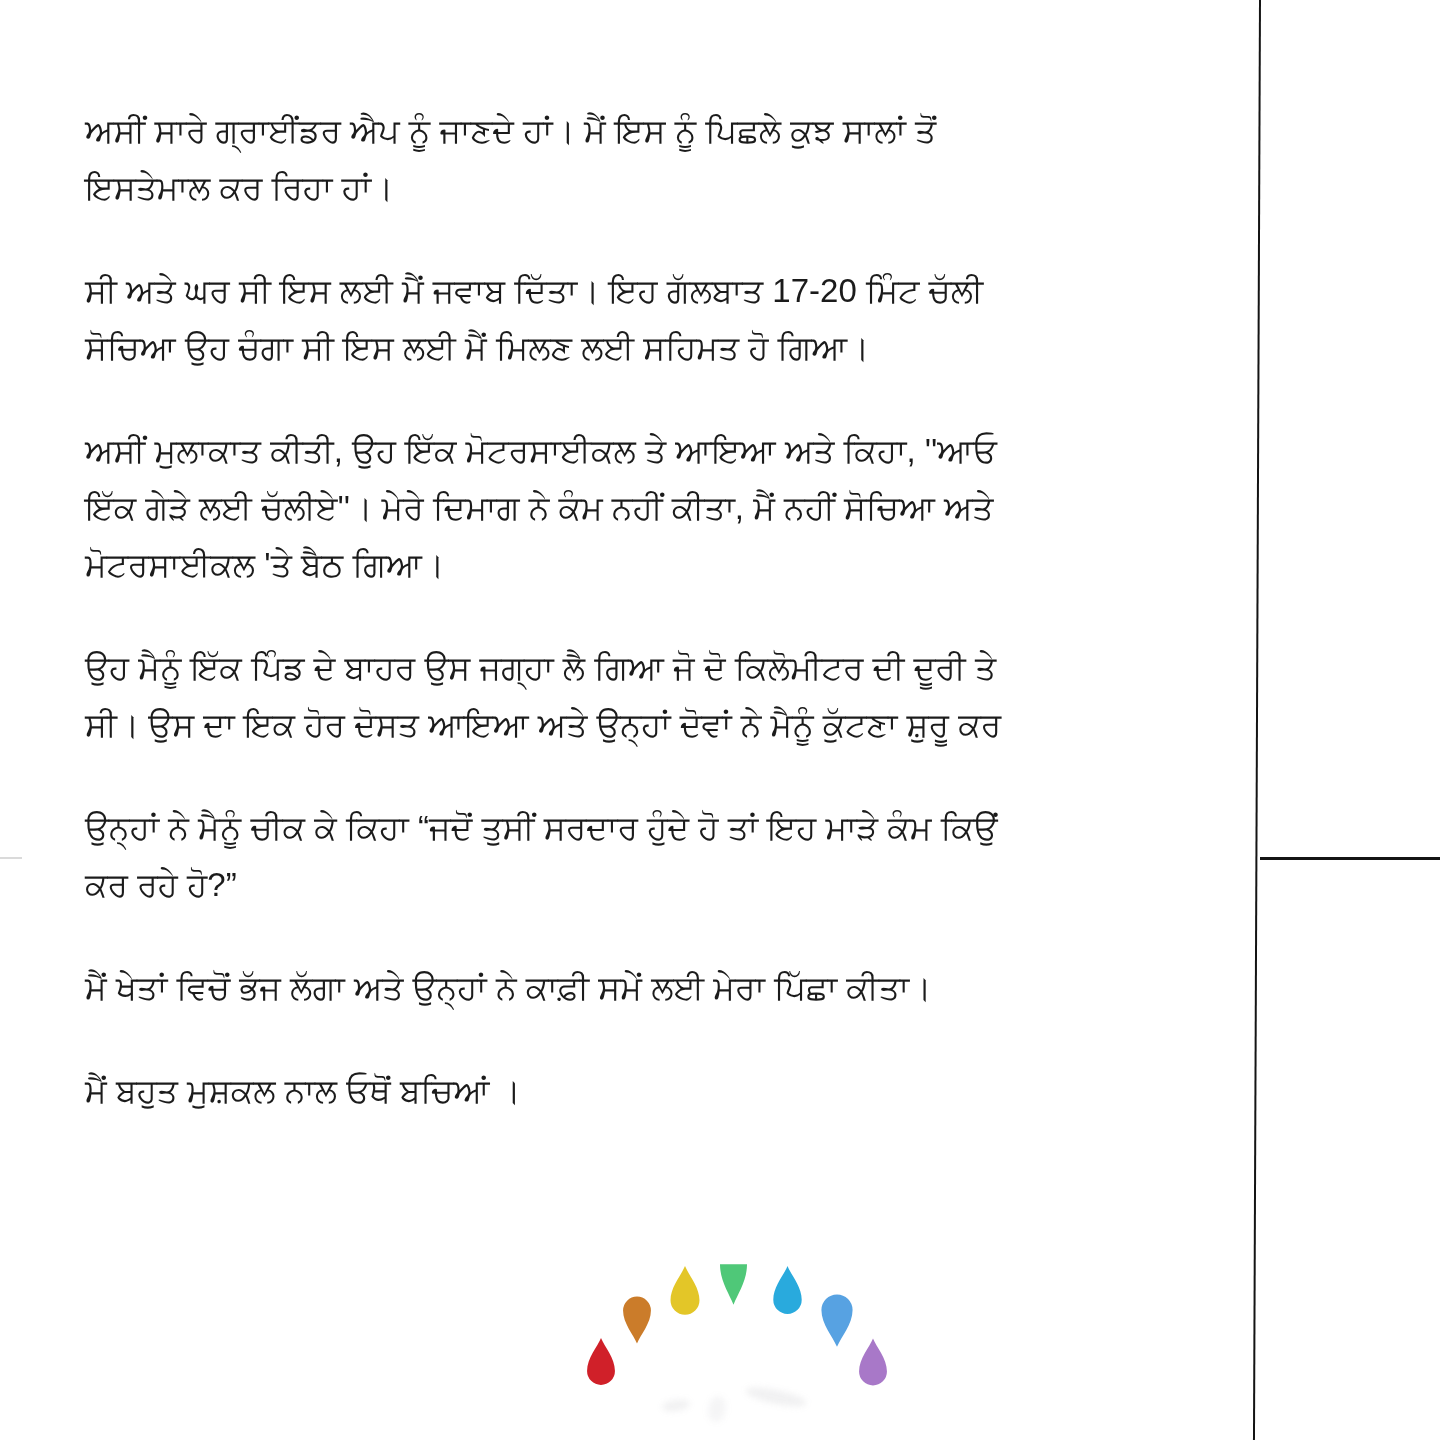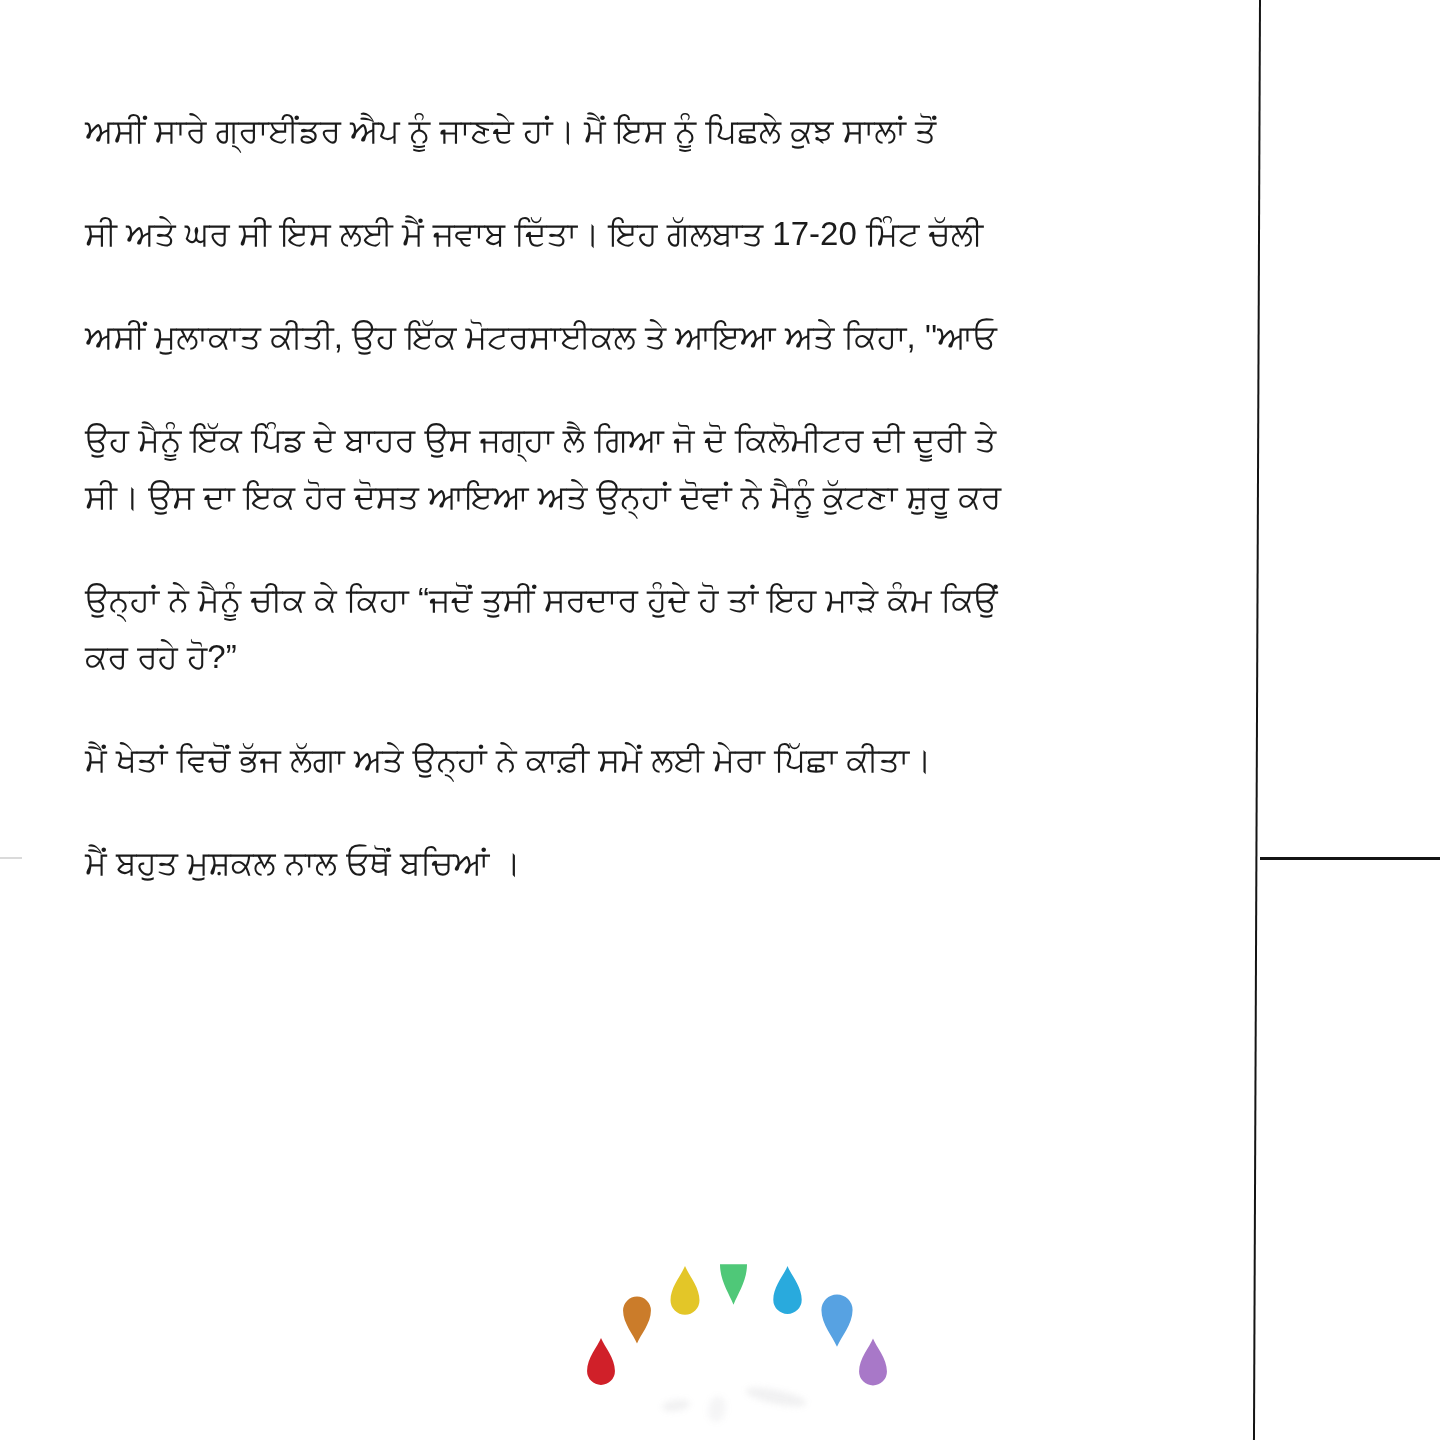--- a/index.html
+++ b/index.html
@@ -78,26 +78,30 @@
   .smudge3 { left: 745px; top: 1390px; width: 62px; height: 14px; transform: rotate(12deg); }
 </style>
 </head>
 <body>
 
 <div class="page">
 
   <div class="text-block">
     <div class="para">
       <div class="line">ਅਸੀਂ ਸਾਰੇ ਗ੍ਰਾਈਂਡਰ ਐਪ ਨੂੰ ਜਾਣਦੇ ਹਾਂ। ਮੈਂ ਇਸ ਨੂੰ ਪਿਛਲੇ ਕੁਝ ਸਾਲਾਂ ਤੋਂ</div>
+      <div class="line">ਇਸਤੇਮਾਲ ਕਰ ਰਿਹਾ ਹਾਂ।</div>
     </div>
     <div class="para">
       <div class="line">ਸੀ ਅਤੇ ਘਰ ਸੀ ਇਸ ਲਈ ਮੈਂ ਜਵਾਬ ਦਿੱਤਾ। ਇਹ ਗੱਲਬਾਤ 17-20 ਮਿੰਟ ਚੱਲੀ</div>
+      <div class="line">ਸੋਚਿਆ ਉਹ ਚੰਗਾ ਸੀ ਇਸ ਲਈ ਮੈਂ ਮਿਲਣ ਲਈ ਸਹਿਮਤ ਹੋ ਗਿਆ।</div>
     </div>
     <div class="para">
       <div class="line">ਅਸੀਂ ਮੁਲਾਕਾਤ ਕੀਤੀ, ਉਹ ਇੱਕ ਮੋਟਰਸਾਈਕਲ ਤੇ ਆਇਆ ਅਤੇ ਕਿਹਾ, ''ਆਓ</div>
+      <div class="line">ਇੱਕ ਗੇੜੇ ਲਈ ਚੱਲੀਏ''। ਮੇਰੇ ਦਿਮਾਗ ਨੇ ਕੰਮ ਨਹੀਂ ਕੀਤਾ, ਮੈਂ ਨਹੀਂ ਸੋਚਿਆ ਅਤੇ</div>
+      <div class="line">ਮੋਟਰਸਾਈਕਲ 'ਤੇ ਬੈਠ ਗਿਆ।</div>
     </div>
     <div class="para">
       <div class="line">ਉਹ ਮੈਨੂੰ ਇੱਕ ਪਿੰਡ ਦੇ ਬਾਹਰ ਉਸ ਜਗ੍ਹਾ ਲੈ ਗਿਆ ਜੋ ਦੋ ਕਿਲੋਮੀਟਰ ਦੀ ਦੂਰੀ ਤੇ</div>
       <div class="line">ਸੀ। ਉਸ ਦਾ ਇਕ ਹੋਰ ਦੋਸਤ ਆਇਆ ਅਤੇ ਉਨ੍ਹਾਂ ਦੋਵਾਂ ਨੇ ਮੈਨੂੰ ਕੁੱਟਣਾ ਸ਼ੁਰੂ ਕਰ</div>
     </div>
     <div class="para">
       <div class="line">ਉਨ੍ਹਾਂ ਨੇ ਮੈਨੂੰ ਚੀਕ ਕੇ ਕਿਹਾ “ਜਦੋਂ ਤੁਸੀਂ ਸਰਦਾਰ ਹੁੰਦੇ ਹੋ ਤਾਂ ਇਹ ਮਾੜੇ ਕੰਮ ਕਿਉਂ</div>
       <div class="line">ਕਰ ਰਹੇ ਹੋ?”</div>
     </div>
     <div class="para">

